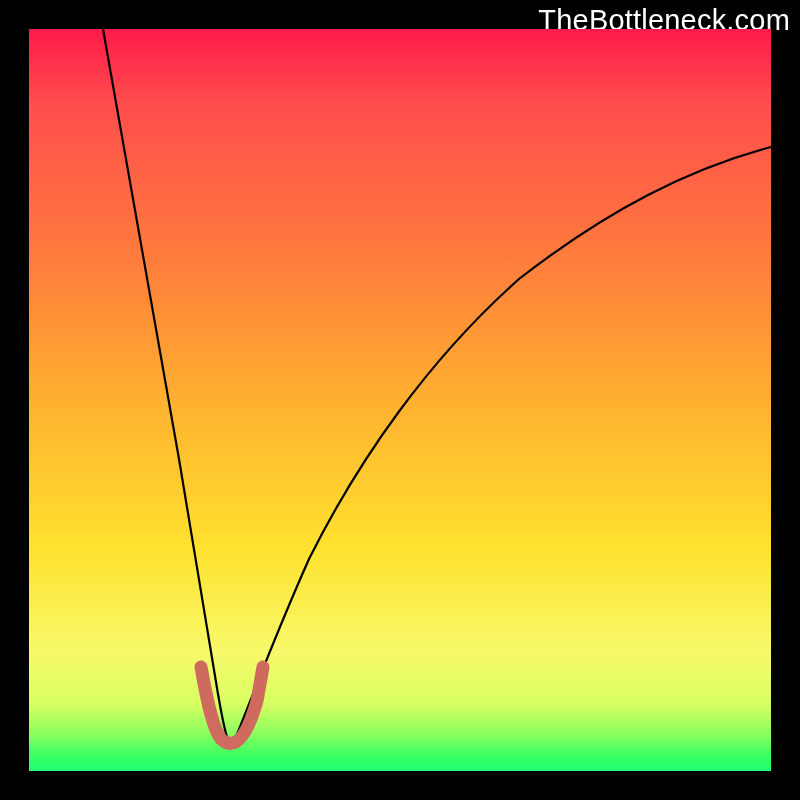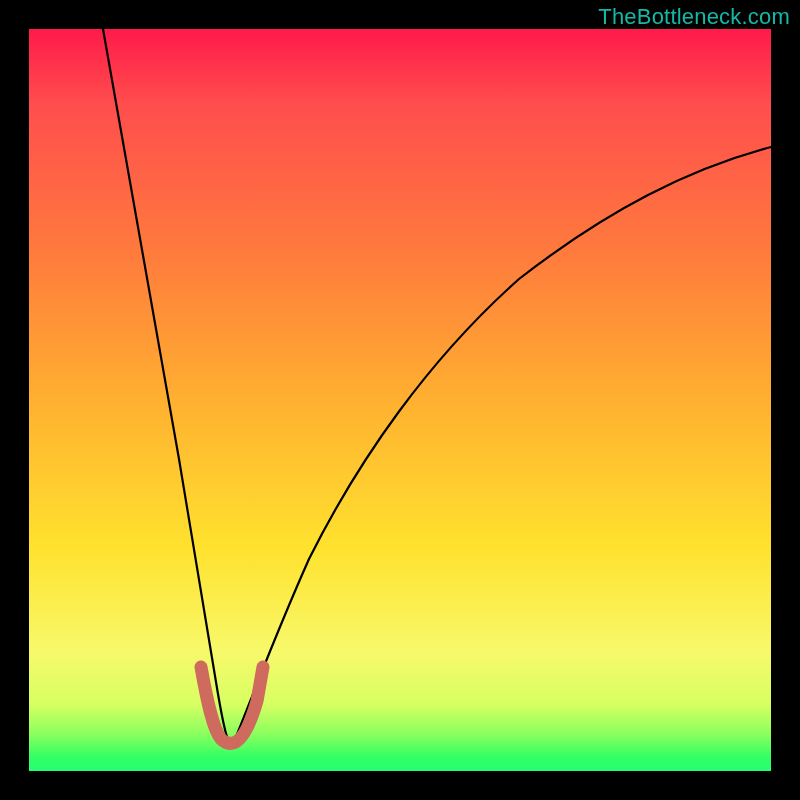--- a/index.html
+++ b/index.html
@@ -37,22 +37,22 @@
       #d7ff62 91%,
       #8bff5e 95%,
       #36ff63 98%,
       #22ff73 100%
     );
   }
   .watermark {
     position: absolute;
     top: 4px;
     right: 10px;
-    color: #14b8a6;
-    font-size: 22px;
+    color: #ffffff;
+    font-size: 29px;
     letter-spacing: 0.2px;
     font-weight: 400;
     user-select: none;
     text-align: right;
   }
   svg.curves {
     position: absolute;
     top: 0;
     left: 0;
     width: 742px;

